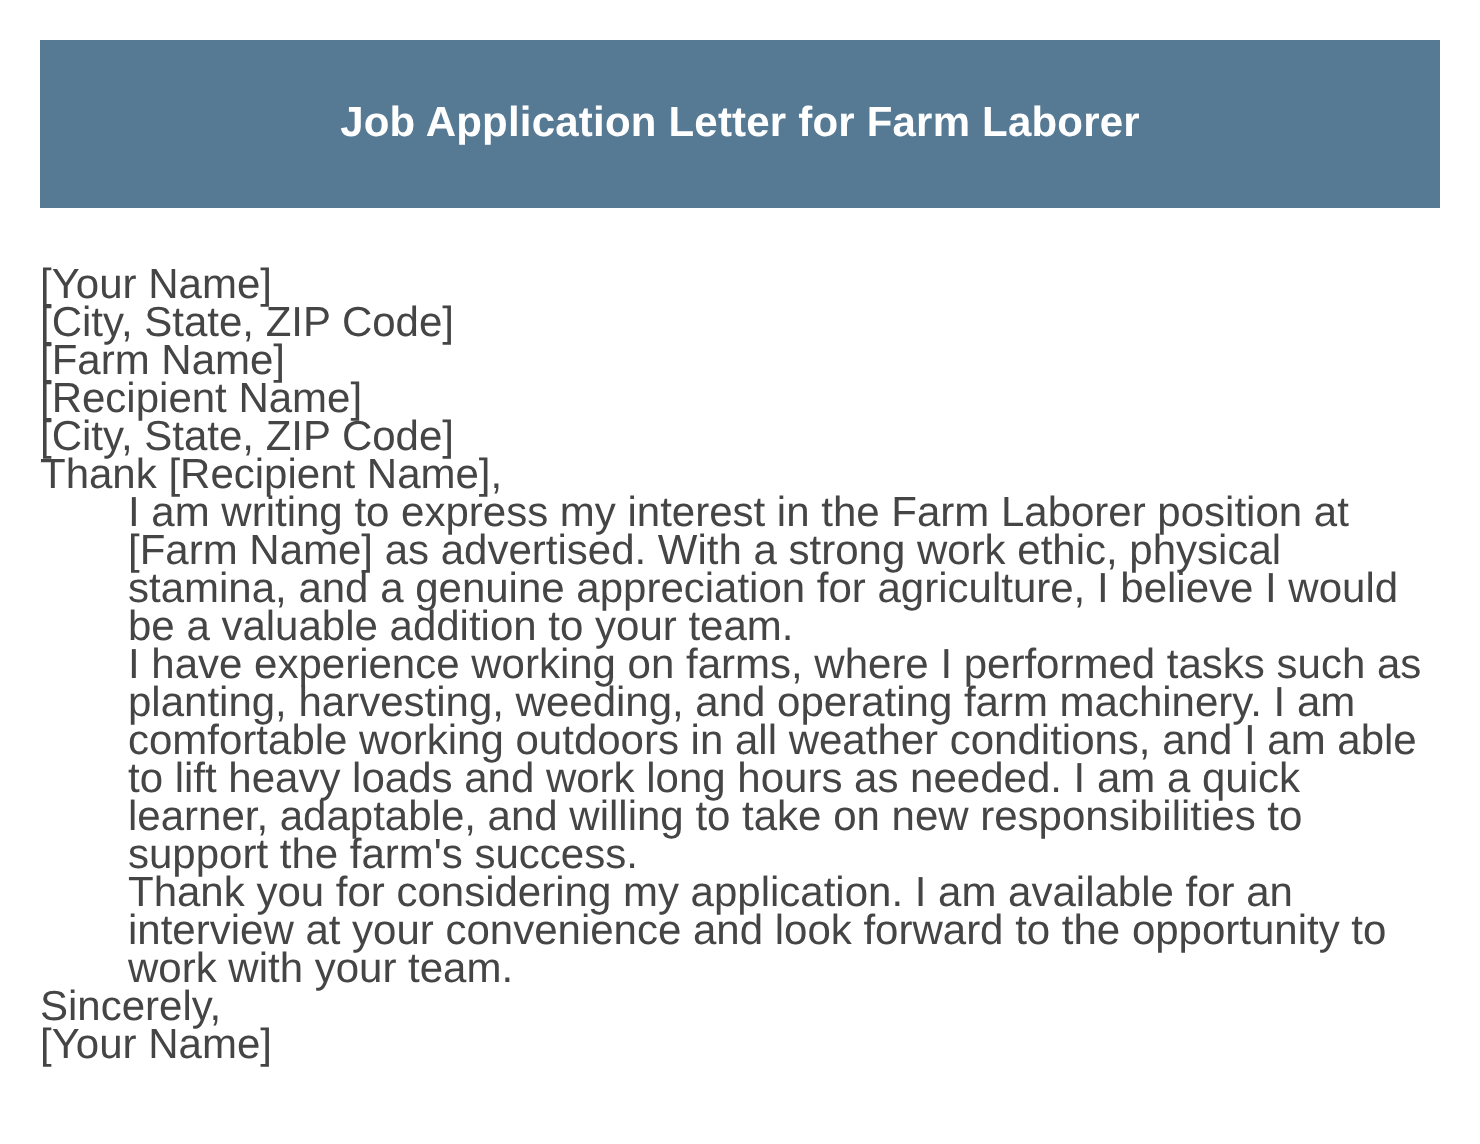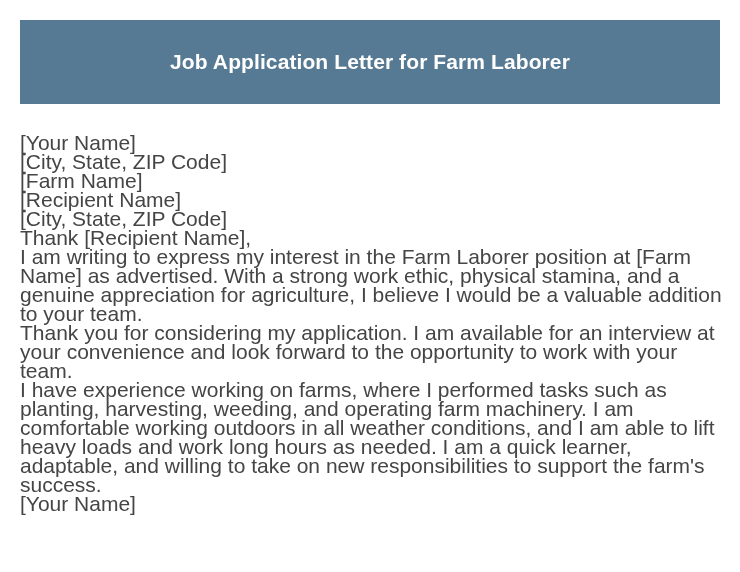--- a/index.html
+++ b/index.html
@@ -39,33 +39,35 @@
       font-size: 21px;
       line-height: 19px;
       color: #454545;
     }
     .letter .line {
       display: block;
       white-space: nowrap;
     }
     .letter .para {
       display: block;
+      margin-left: 44px;
     }
   </style>
 </head>
 <body>
 
 <div class="header">
   <h1>Job Application Letter for Farm Laborer</h1>
 </div>
 
 <div class="letter">
   <span class="line">[Your Name]</span>
   <span class="line">[City, State, ZIP Code]</span>
   <span class="line">[Farm Name]</span>
   <span class="line">[Recipient Name]</span>
   <span class="line">[City, State, ZIP Code]</span>
   <span class="line">Thank [Recipient Name],</span>
   <span class="para">I am writing to express my interest in the Farm Laborer position at [Farm Name] as advertised. With a strong work ethic, physical stamina, and a genuine appreciation for agriculture, I believe I would be a valuable addition to your team.</span>
+  <span class="para">I have experience working on farms, where I performed tasks such as planting, harvesting, weeding, and operating farm machinery. I am comfortable working outdoors in all weather conditions, and I am able to lift heavy loads and work long hours as needed. I am a quick learner, adaptable, and willing to take on new responsibilities to support the farm's success.</span>
   <span class="para">Thank you for considering my application. I am available for an interview at your convenience and look forward to the opportunity to work with your team.</span>
-  <span class="para">I have experience working on farms, where I performed tasks such as planting, harvesting, weeding, and operating farm machinery. I am comfortable working outdoors in all weather conditions, and I am able to lift heavy loads and work long hours as needed. I am a quick learner, adaptable, and willing to take on new responsibilities to support the farm's success.</span>
+  <span class="line">Sincerely,</span>
   <span class="line">[Your Name]</span>
 </div>
 
 </body></html>

